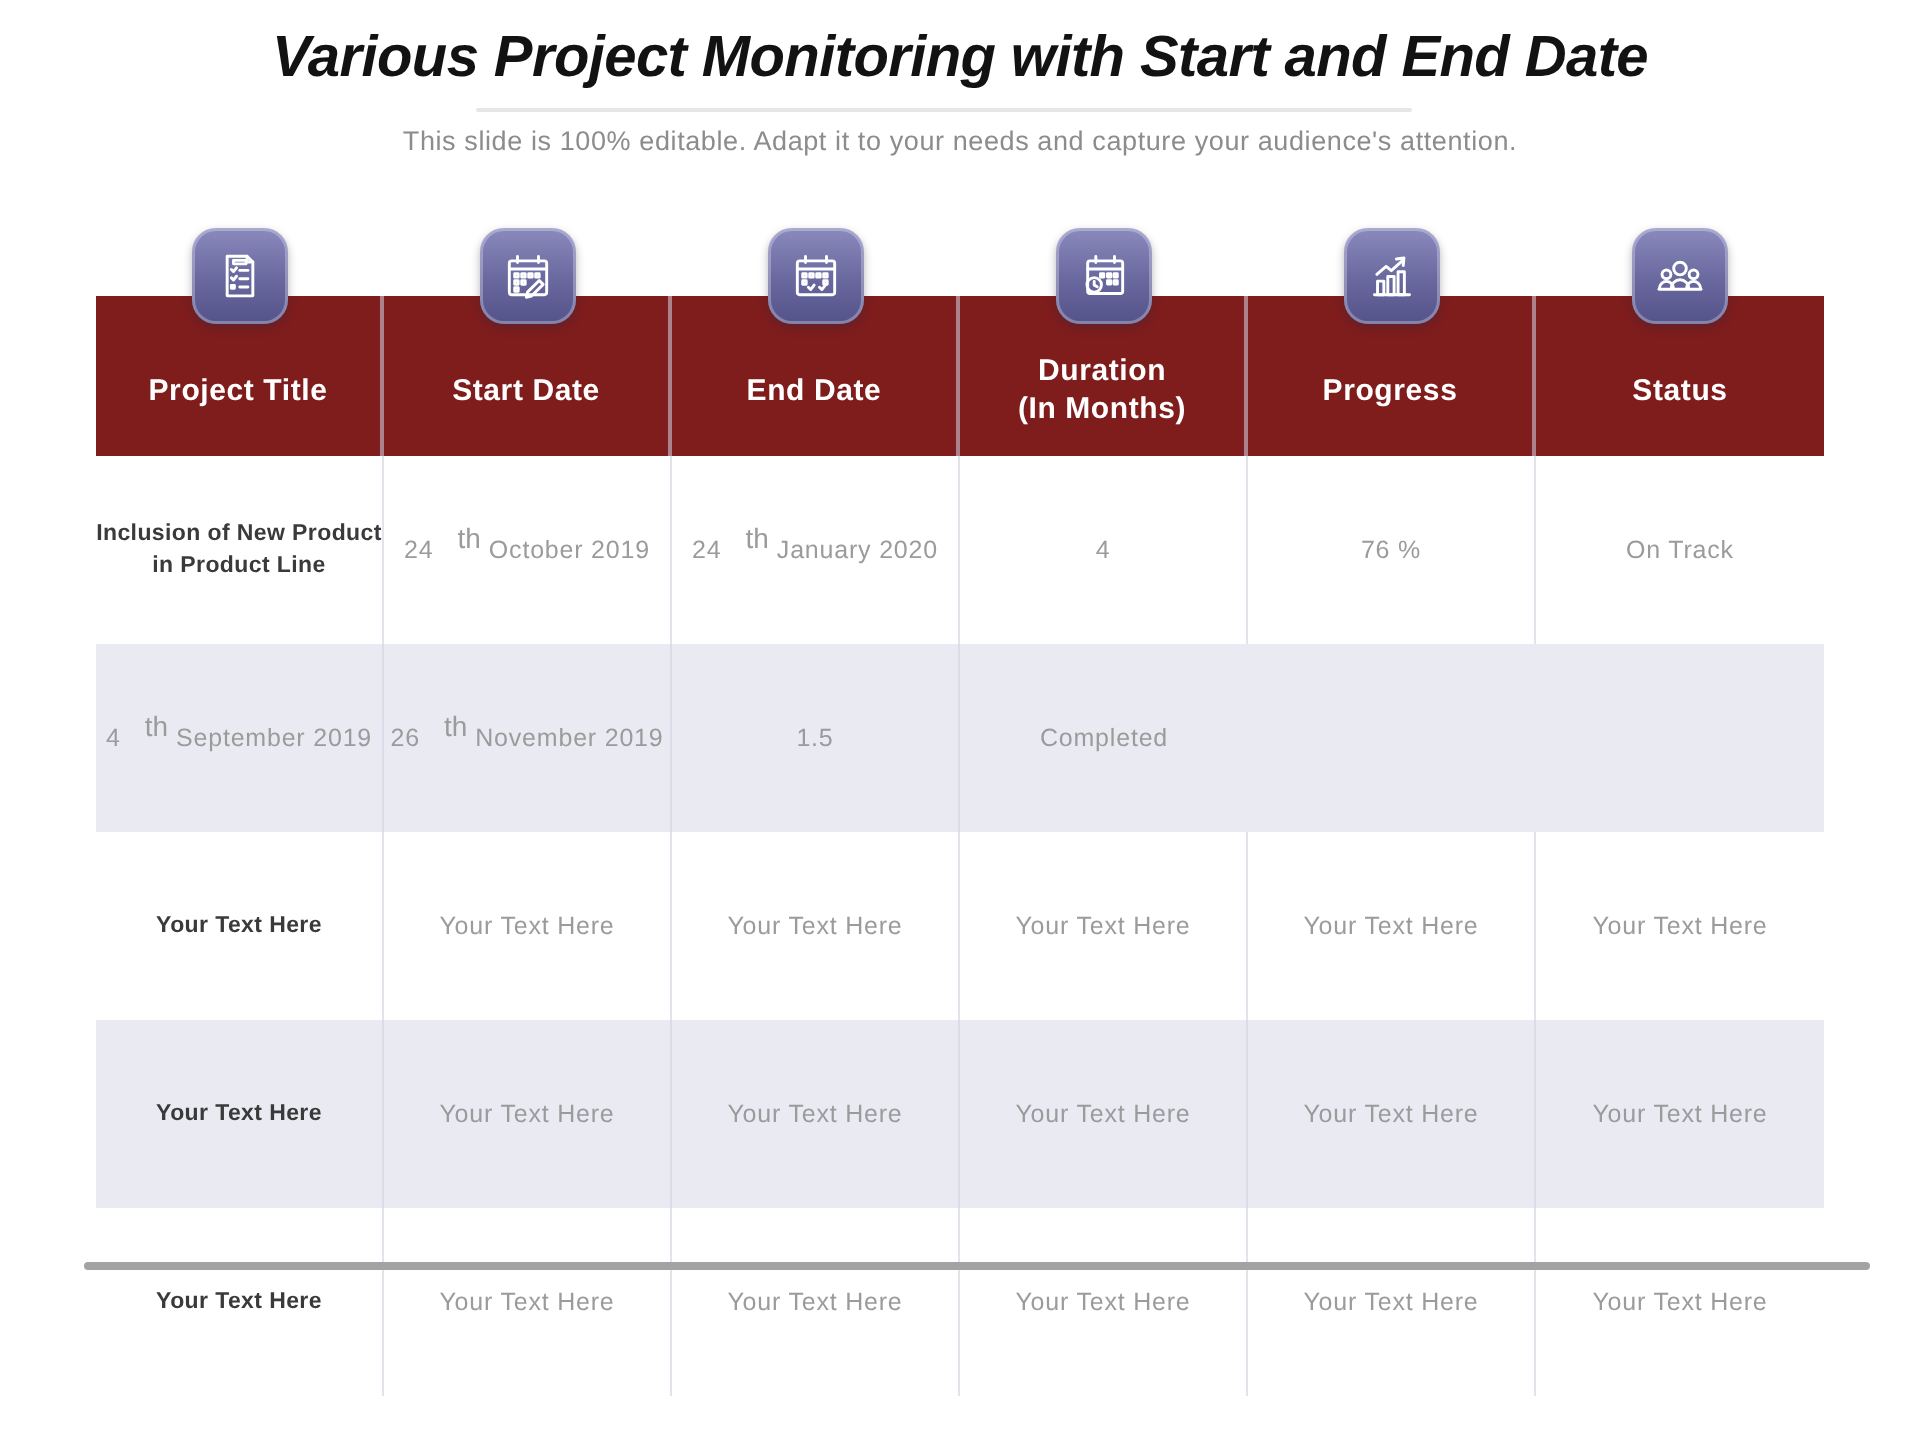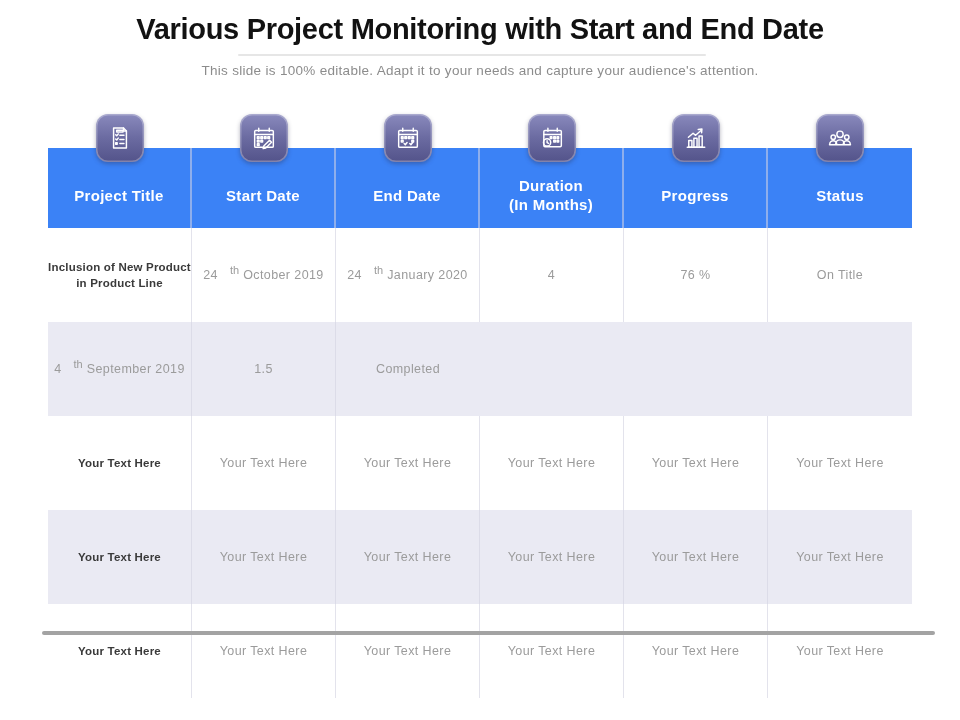--- a/index.html
+++ b/index.html
@@ -5,21 +5,21 @@
   html,body{margin:0;padding:0;}
   body{
     width:960px;height:720px;background:#ffffff;overflow:hidden;position:relative;
     font-family:"Liberation Sans", sans-serif;
   }
   .slide{position:absolute;inset:0;}
 
   
   .title{
     position:absolute;top:13px;left:0;width:960px;text-align:center;
-    font-size:29px;font-weight:700;color:#121212;letter-spacing:-0.3px;margin:0;
+    font-size:29px;font-weight:700;color:#121212;letter-spacing:-0.3px;margin:0;font-style:italic;
   }
   .title-rule{
     position:absolute;top:54px;left:238px;width:468px;height:2px;
     background:#e6e6e6;border-radius:1px;
   }
   .subtitle{
     position:absolute;top:63px;left:0;width:960px;text-align:center;
     font-size:13.5px;color:#8c8c8c;letter-spacing:0.3px;margin:0;
   }
 
@@ -30,21 +30,21 @@
   .badge{
     position:absolute;top:-34px;width:48px;height:48px;border-radius:12px;
     background:linear-gradient(180deg,#8a8abd 0%,#6c6ca2 48%,#53538a 100%);
     box-shadow:inset 0 0 0 1.5px rgba(255,255,255,0.28), 0 2px 4px rgba(40,40,70,0.35);
     display:flex;align-items:center;justify-content:center;z-index:3;
   }
   .badge svg{width:28px;height:28px;stroke:#ffffff;fill:none;stroke-width:1.25;
     stroke-linecap:round;stroke-linejoin:round;}
 
   .header-row{
-    display:flex;height:80px;background:#3b82f6;position:relative;z-index:1;
+    display:flex;height:80px;background:#7f1d1d;position:relative;z-index:1;
   }
   .hcell{
     box-sizing:border-box;width:144px;display:flex;flex-direction:column;
     align-items:center;justify-content:center;padding-top:16px;
     border-right:2px solid rgba(212,212,228,0.55);
   }
   .hcell:last-child{border-right:none;}
   .hline{
     color:#ffffff;font-size:15px;font-weight:700;letter-spacing:0.3px;
     line-height:1.25;text-align:center;white-space:nowrap;
@@ -55,21 +55,21 @@
   .row.alt{background:#eaeaf3;}
   .cell{
     box-sizing:border-box;width:144px;display:flex;flex-direction:column;
     align-items:center;justify-content:center;text-align:center;
     border-right:1px solid #e3e3ec;
     font-size:12.5px;color:#9b9b9b;letter-spacing:0.4px;
   }
   .cell:last-child{border-right:none;}
   .row.alt .cell{border-right-color:#dcdce8;}
   .cell .dateline{white-space:nowrap;}
-  .cell sup{font-size:11px;line-height:0;vertical-align:super;letter-spacing:0;padding-left:12px;}
+  .cell sup{font-size:14px;line-height:0;vertical-align:super;letter-spacing:0;padding-left:12px;}
   .cell .rest{margin-left:4px;}
   .cell.project{color:#3a3a3a;font-weight:700;font-size:11.5px;letter-spacing:0.2px;}
   .cell.project .pline{line-height:1.4;white-space:nowrap;}
 
   .bottom-rule{
     position:absolute;top:631px;left:42px;width:893px;height:4px;
     background:#a3a3a3;border-radius:2px;
   }
 </style>
 </head>
@@ -200,29 +200,32 @@
       <div class="cell">
         <span class="dateline"><span>24</span><sup>th</sup><span class="rest">January 2020</span></span>
       </div>
       <div class="cell">
           <span>4</span>
         </div>
       <div class="cell">
           <span>76 %</span>
         </div>
       <div class="cell">
-          <span>On Title</span>
+          <span>On Track</span>
         </div>
     </div>
 
     <div class="row alt">
       <div class="cell">
         <span class="dateline"><span>4</span><sup>th</sup><span class="rest">September 2019</span></span>
       </div>
       <div class="cell">
+        <span class="dateline"><span>26</span><sup>th</sup><span class="rest">November 2019</span></span>
+      </div>
+      <div class="cell">
           <span>1.5</span>
         </div>
       <div class="cell">
           <span>Completed</span>
         </div>
     </div>
 
     <div class="row">
       <div class="cell project">
           <span class="pline">Your Text Here</span>

